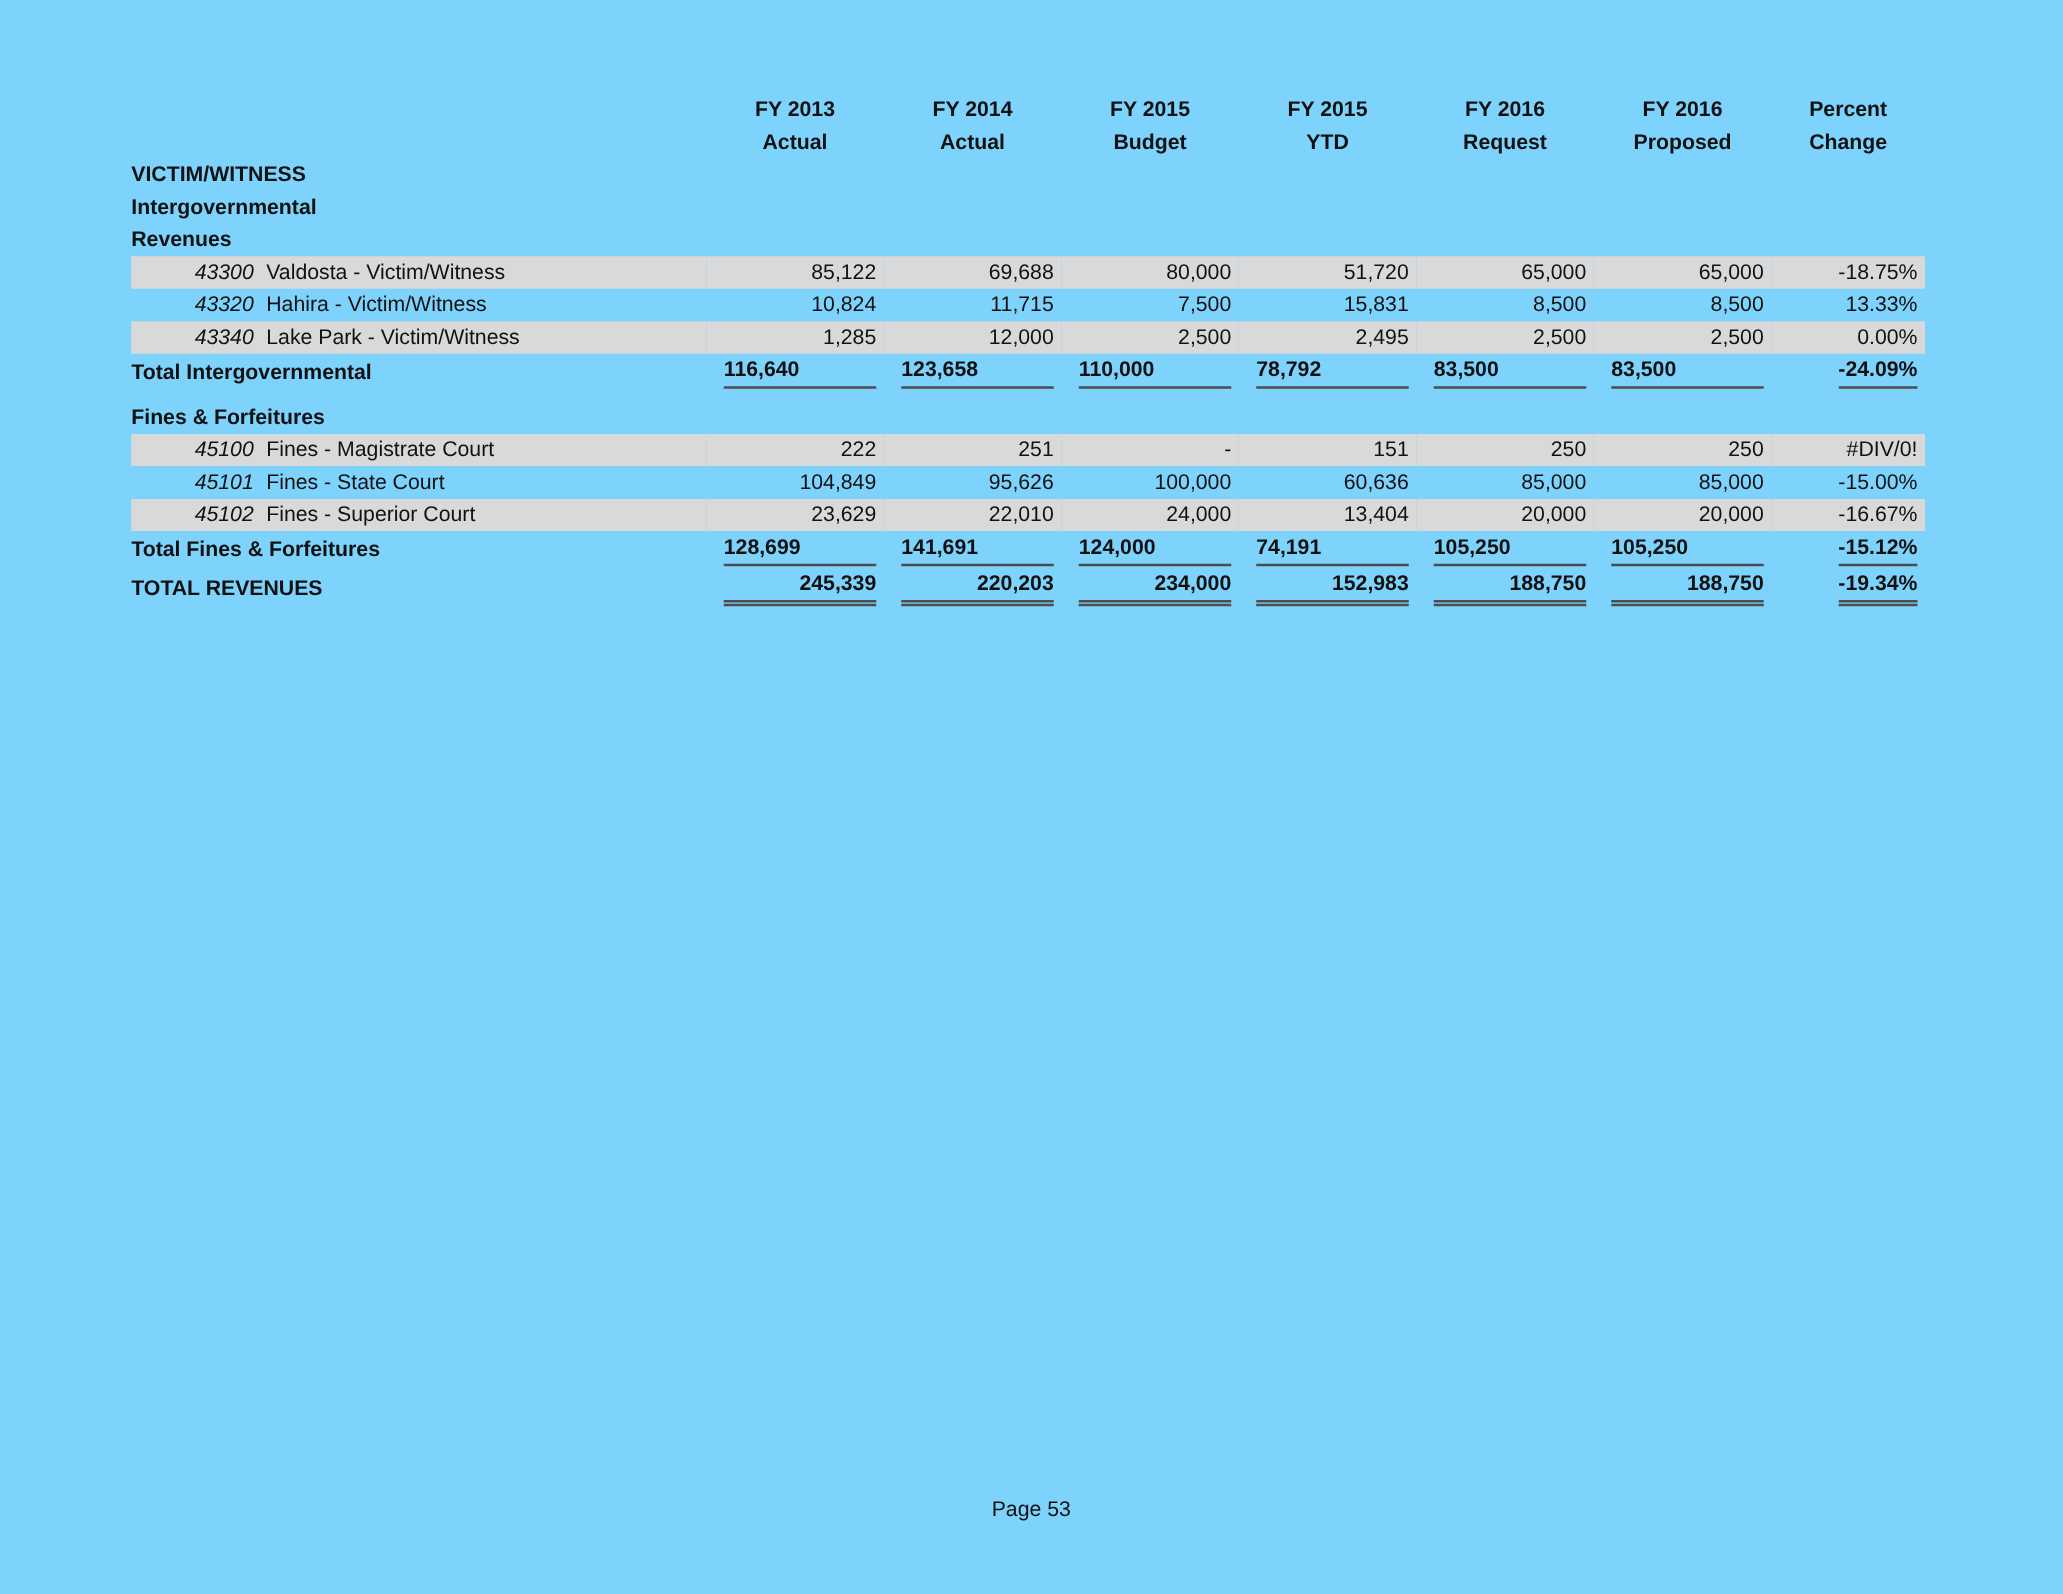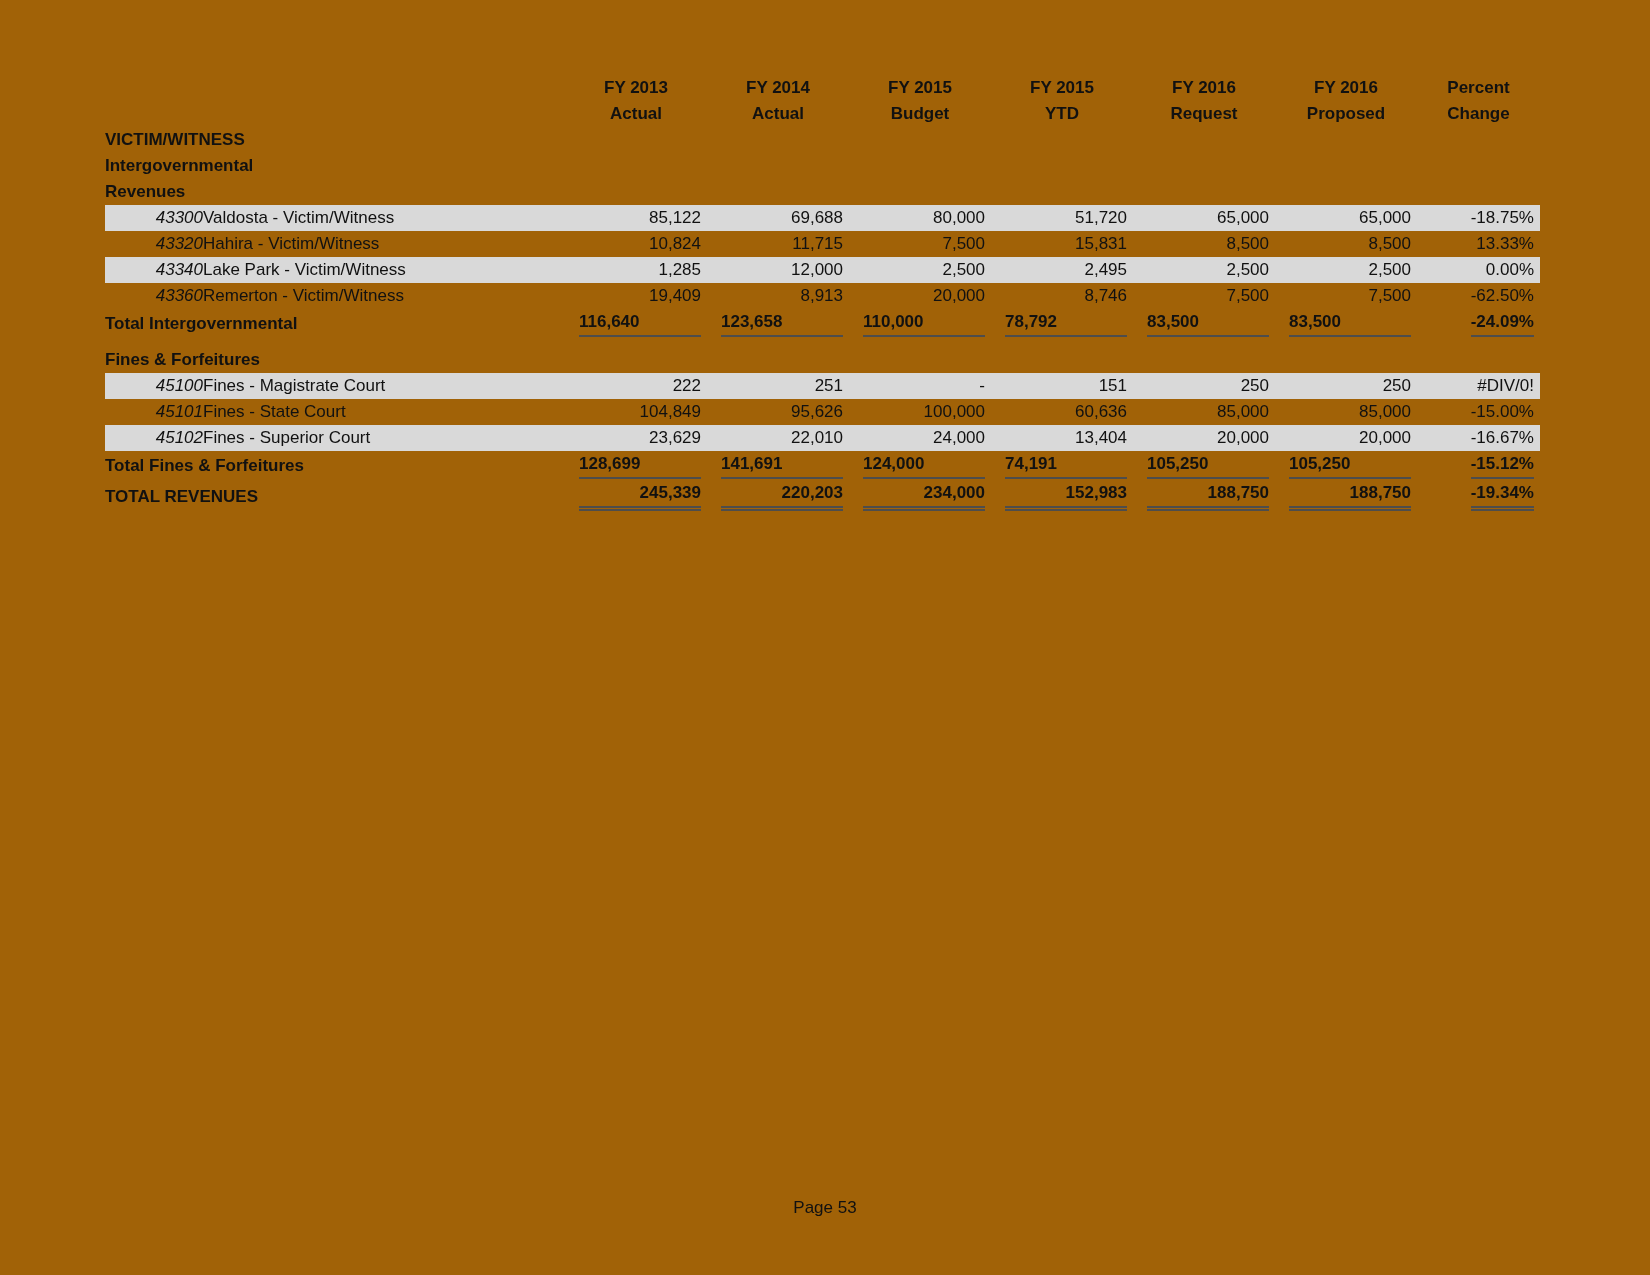--- a/index.html
+++ b/index.html
@@ -5,21 +5,21 @@
   * { margin: 0; padding: 0; box-sizing: border-box; }
   html, body { background: #ffffff; }
   body {
     font-family: "Liberation Sans", sans-serif;
     color: #111111;
   }
   .page {
     position: relative;
     width: 1650px;
     height: 1275px;
-    background: #a16207;
+    background: #7dd3fc;
     overflow: hidden;
   }
   table.budget {
     position: absolute;
     left: 105px;
     top: 75px;
     width: 1435px;
     border-collapse: collapse;
     table-layout: fixed;
     font-size: 17px;
@@ -36,21 +36,21 @@
 
   tr.shaded td { background: #d9d9d9; }
 
   td.desc { text-align: left; }
   td.desc .acct {
     display: inline-block;
     width: 98px;
     text-align: right;
     font-style: italic;
   }
-  td.desc .dsc { }
+  td.desc .dsc { margin-left: 10px; }
 
   td.num, td.pct { text-align: right; padding-right: 6px; }
 
   tr.label-row td { font-weight: bold; text-align: left; }
 
   tr.total-row td { font-weight: bold; height: 30px; }
   tr.grand-row td { font-weight: bold; height: 32px; margin-left: 40px; }
 
   .tl {
     display: inline-block;
@@ -175,32 +175,20 @@
         </td>
         <td class="num">1,285</td>
         <td class="num">12,000</td>
         <td class="num">2,500</td>
         <td class="num">2,495</td>
         <td class="num">2,500</td>
         <td class="num">2,500</td>
         <td class="pct">0.00%</td>
       </tr>
 
-      <tr>
-        <td class="desc">
-          <span class="acct">43360</span><span class="dsc">Remerton - Victim/Witness</span>
-        </td>
-        <td class="num">19,409</td>
-        <td class="num">8,913</td>
-        <td class="num">20,000</td>
-        <td class="num">8,746</td>
-        <td class="num">7,500</td>
-        <td class="num">7,500</td>
-        <td class="pct">-62.50%</td>
-      </tr>
 
       <tr class="total-row">
         <td>Total Intergovernmental</td>
         <td class="num"><span class="tl">116,640</span></td>
         <td class="num"><span class="tl">123,658</span></td>
         <td class="num"><span class="tl">110,000</span></td>
         <td class="num"><span class="tl">78,792</span></td>
         <td class="num"><span class="tl">83,500</span></td>
         <td class="num"><span class="tl">83,500</span></td>
         <td class="pct"><span class="tl tlp">-24.09%</span></td>

